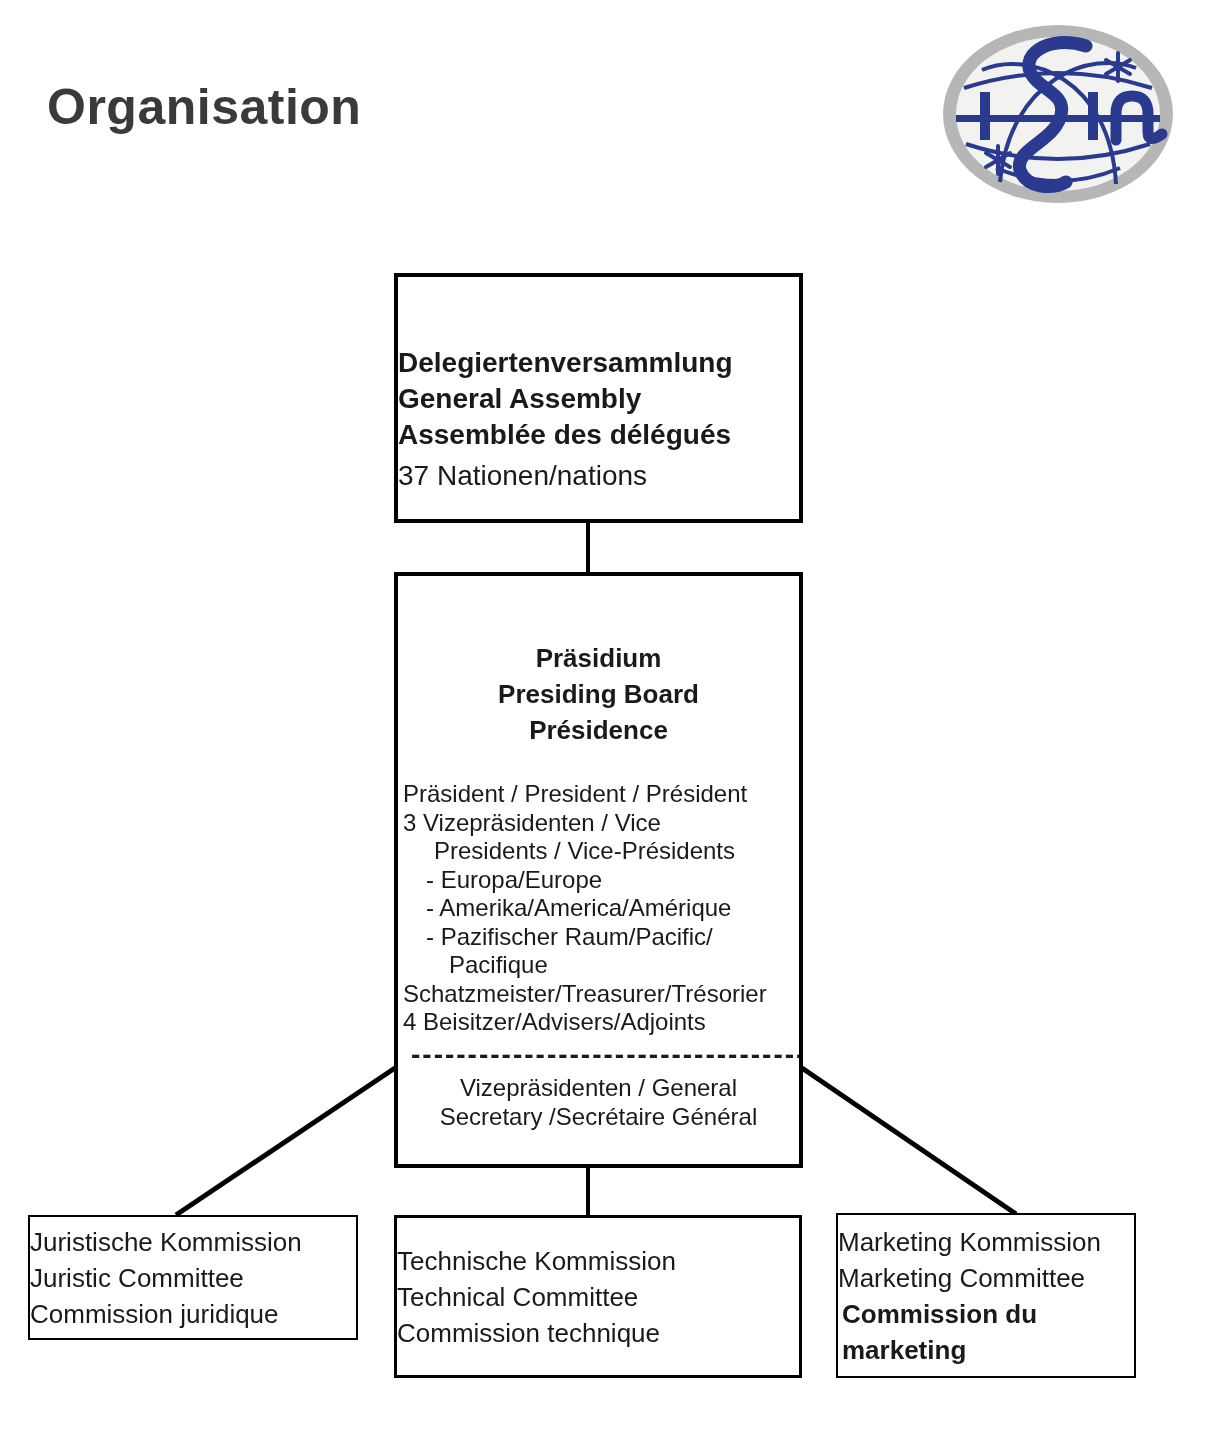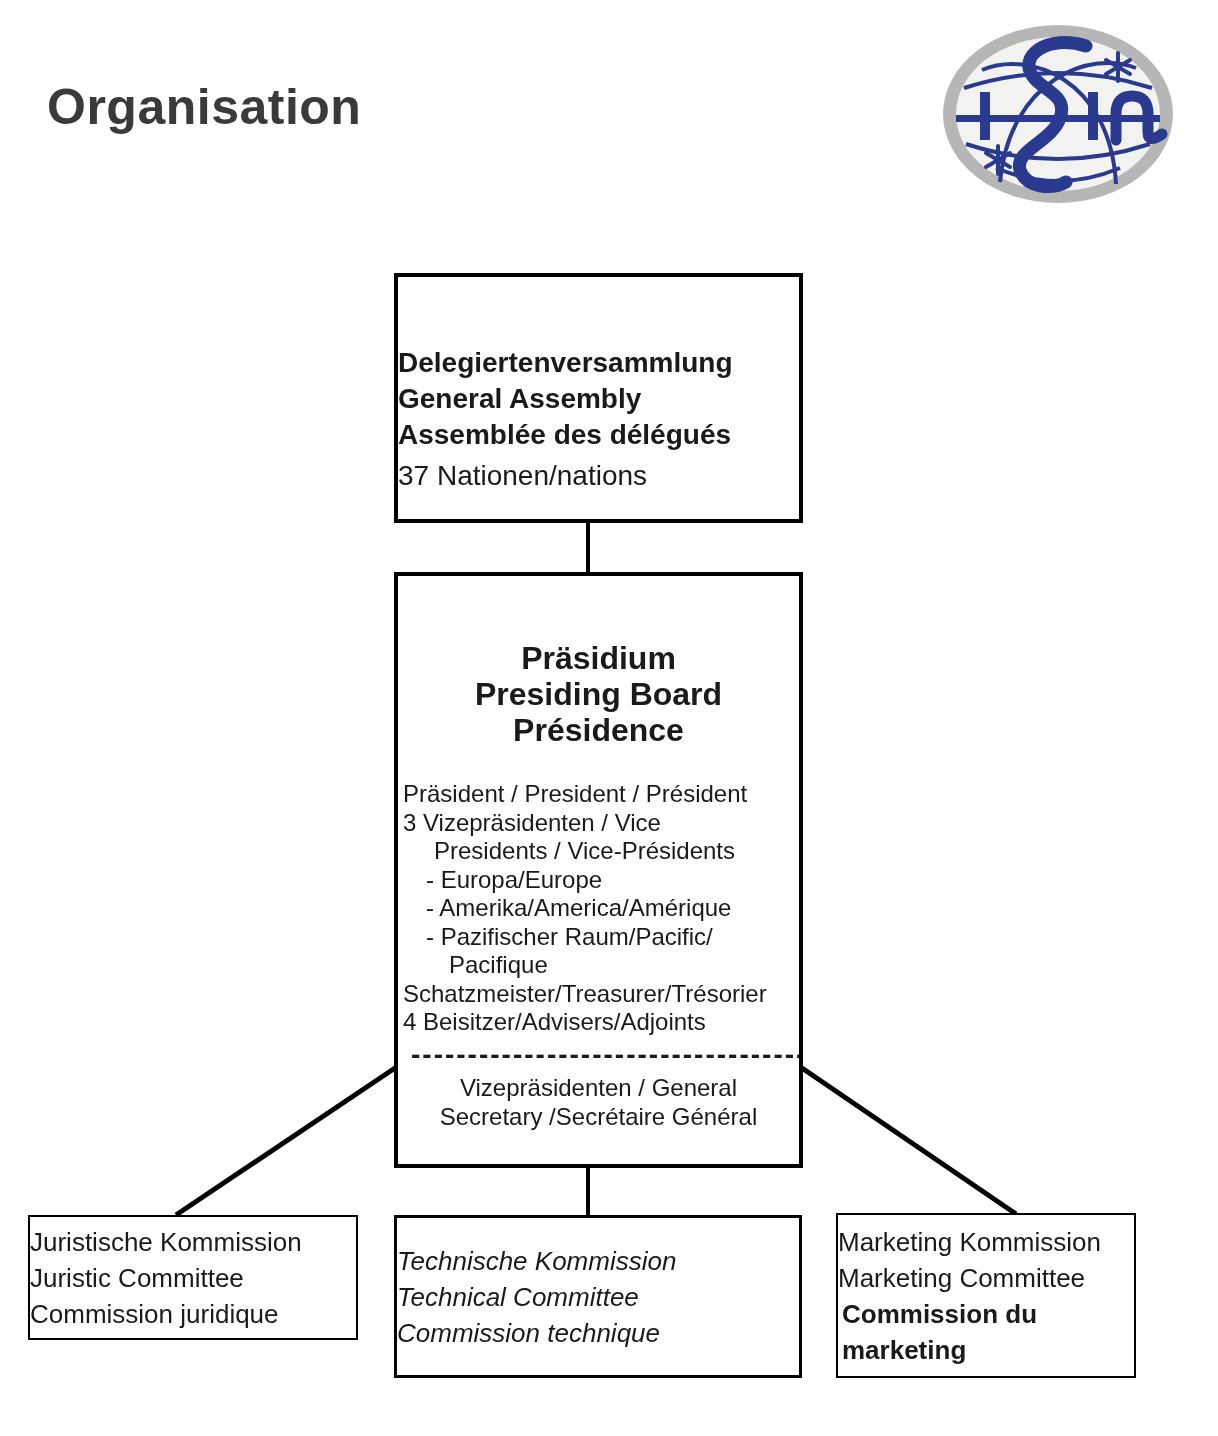--- a/index.html
+++ b/index.html
@@ -28,38 +28,38 @@
     position: absolute; box-sizing: border-box;
     background: #ffffff; border: 4px solid #000000;
     text-align: left; z-index: 2;
   }
   
   .assembly { left: 394px; top: 273px; width: 409px; height: 250px; }
   .assembly .b-title { padding-top: 68px; font-size: 28px; font-weight: bold; line-height: 36px; }
   .assembly .subtitle { margin-top: 5px; font-size: 28px; line-height: 36px; }
   
   .presidium { left: 394px; top: 572px; width: 409px; height: 596px; text-align: left; }
-  .presidium .b-title { padding-top: 64px; font-size: 32px; font-weight: bold; line-height: 36px; text-align: center; }
+  .presidium .b-title { padding-top: 64px; font-size: 26px; font-weight: bold; line-height: 36px; text-align: center; }
   .p-body { margin-top: 32px; padding-left: 5px; padding-right: 6px; font-size: 24px; line-height: 28.5px; }
   .p-body .ind-a { padding-left: 31px; }
   .p-body .ind-b { padding-left: 23px; }
   .p-body .ind-c { padding-left: 46px; }
   .dashes {
     margin-top: 4px; padding-left: 13px;
     font-size: 28px; font-weight: bold; letter-spacing: 2px;
     line-height: 28px; white-space: nowrap; overflow: hidden;
   }
   .p-foot { margin-top: 4px; font-size: 24px; line-height: 29px; text-align: center; }
   
   .committee {
     display: flex; flex-direction: column; justify-content: center;
     font-size: 26px; line-height: 36px;
   }
   .c-left  { left: 28px;  top: 1215px; width: 330px; height: 125px; border-width: 2px; }
-  .c-mid   { left: 394px; top: 1215px; width: 408px; height: 163px; border-width: 3px; font-style: italic; }
+  .c-mid   { left: 394px; top: 1215px; width: 408px; height: 163px; border-width: 3px; }
   .c-right { left: 836px; top: 1213px; width: 300px; height: 165px; border-width: 2px; }
   .c-right .wrap-narrow { max-width: 288px; margin: 0 auto; font-weight: bold; }
 </style>
 </head>
 <body>
 
 <div class="page-title">Organisation</div>
 
 <svg class="logo" viewBox="0 0 236 184" role="img" aria-label="ISIA">
   <ellipse cx="118" cy="92" rx="115" ry="89" fill="#b6b6b6"></ellipse>

